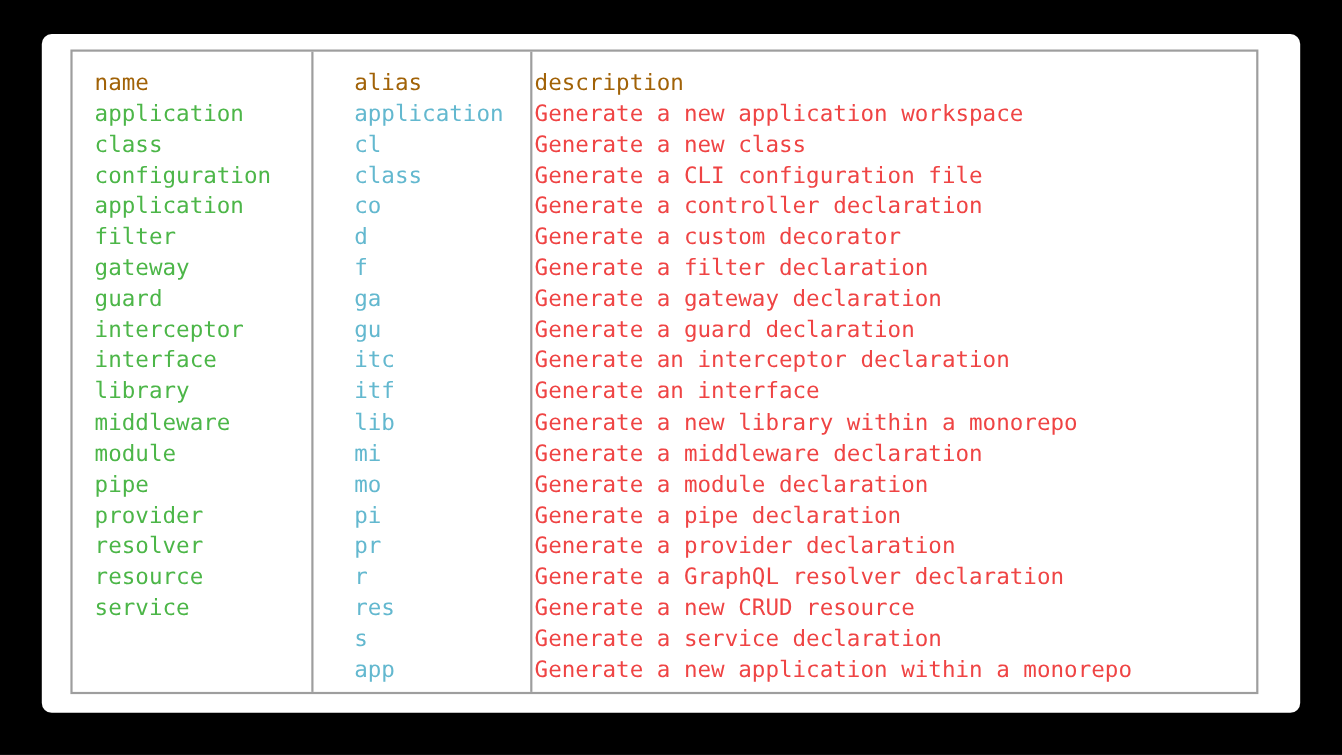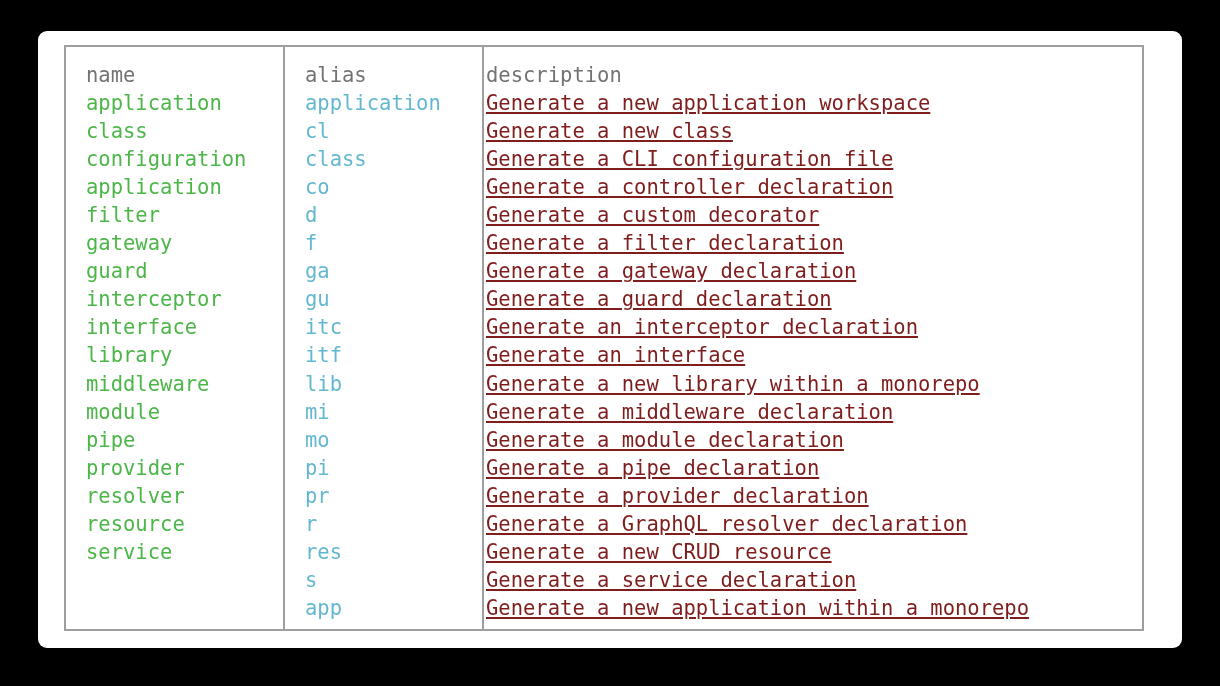--- a/index.html
+++ b/index.html
@@ -52,41 +52,41 @@
     overflow: hidden;
   }
   .col-name {
     width: 219px;          
     border-right: 2px solid #9e9e9e;
     padding-left: 20px;
   }
   .col-alias {
     width: 199px;          
     border-right: 2px solid #9e9e9e;
-    padding-left: 20px;
+    padding-left: 37px;
   }
   .col-desc {
     flex: 1 1 auto;
     padding-left: 2px;
   }
 
   .cell {
     font-family: "DejaVu Sans Mono", "Liberation Mono", monospace;
     font-size: 20.5px;
     line-height: 28.05px;
     height: 28.05px;
     white-space: pre;
     letter-spacing: 0px;
   }
   .pad-top { padding-top: 14px; }
 
-  .head-name, .head-alias, .head-desc { color: #737373; }
+  .head-name, .head-alias, .head-desc { color: #a16207; }
   .c-name  { color: #4cb648; }
   .c-alias { color: #63b8cf; }
-  .c-desc  { color: #7f1d1d; text-decoration: underline; }
+  .c-desc  { color: #ef4444; }
 </style>
 </head>
 <body>
 
 <div id="screen">
   <div id="card">
 
     <div id="table-box">
 
       <div class="col col-name">

